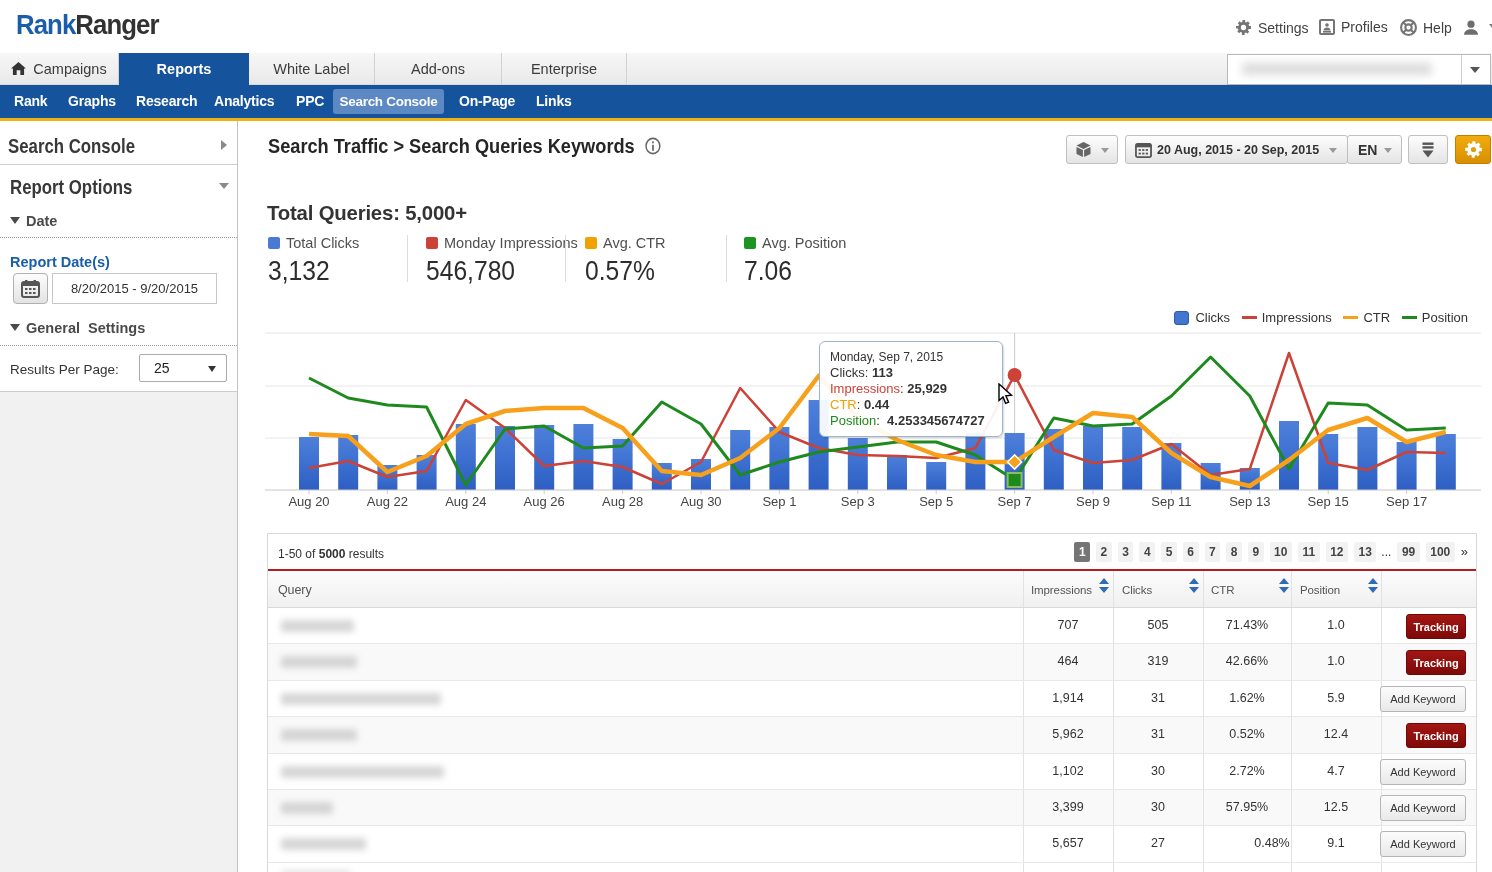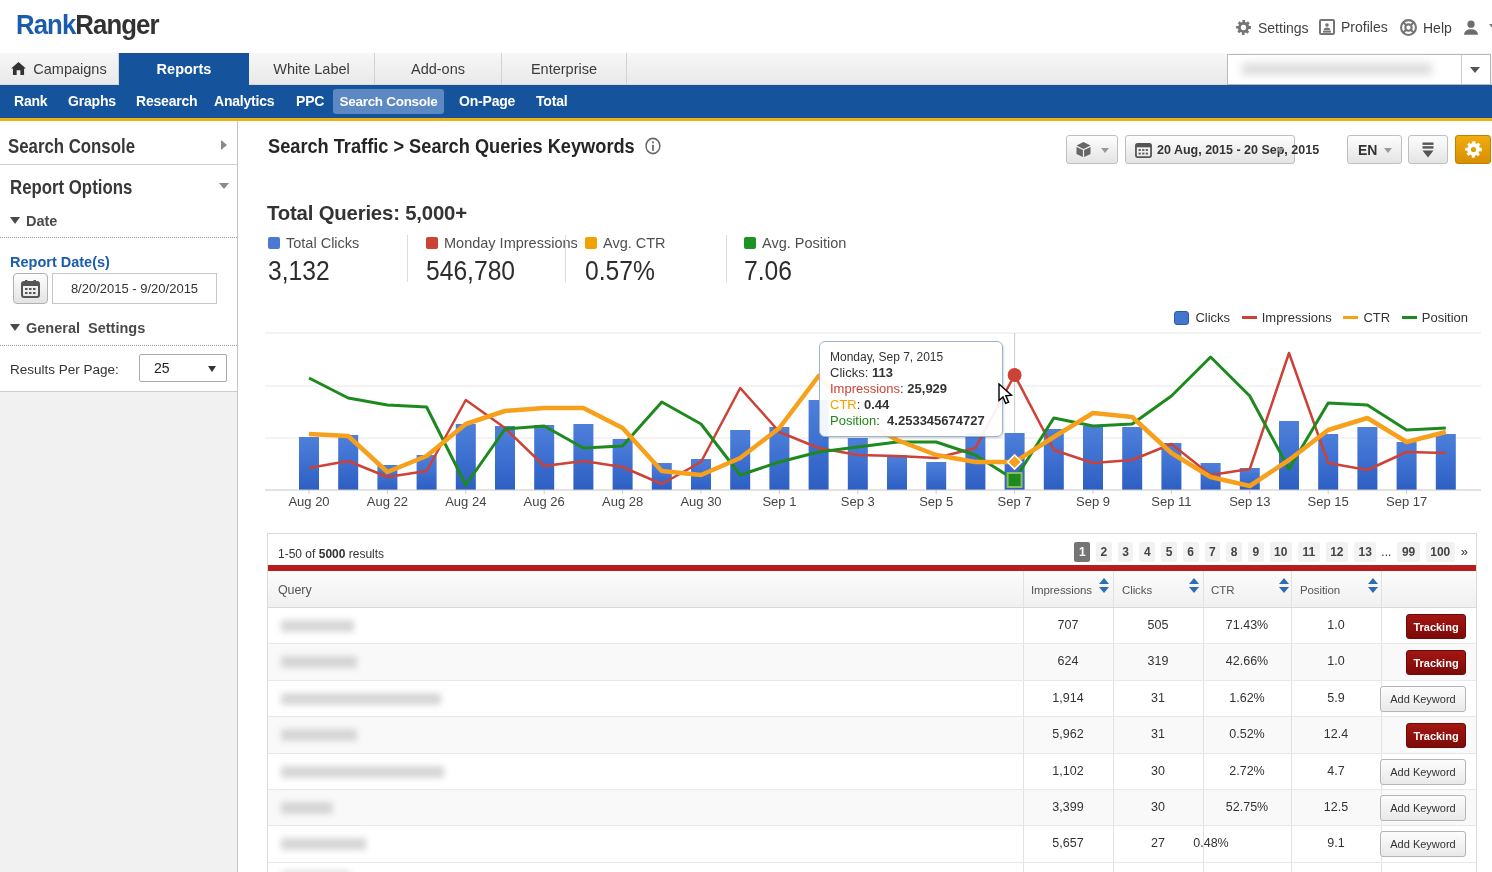--- a/index.html
+++ b/index.html
@@ -45,21 +45,21 @@
 .stdiv{position:absolute;top:114px;width:1px;height:47px;background:#ddd}
 
 #legend{position:absolute;top:189px;right:24px;font-size:13px;color:#333}
 #legend>span{margin-left:8px}
 .lline{display:inline-block;width:15px;height:3px;vertical-align:3px;margin-right:5px}
 
 #tip{position:absolute;left:581px;top:220px;width:184px;height:96px;background:rgba(255,255,255,0.93);border:1px solid #9cb4cd;border-radius:6px;box-shadow:1px 1px 2px rgba(0,0,0,0.15);font-size:13px;color:#333;padding:7px 0 0 10px;line-height:16px;overflow:hidden}
 #tip .sm{font-size:12px}
 
 #tbl{position:absolute;left:29px;top:412px;width:1210px;border:1px solid #d9d9d9;background:#fff}
-#pgrow{height:37px;border-bottom:6px solid #b91c1c;position:relative;font-size:12px;color:#333}
+#pgrow{height:37px;border-bottom:2px solid #b91c1c;position:relative;font-size:12px;color:#333}
 .pg{display:inline-block;height:20px;line-height:20px;text-align:center;background:#f2f2f2;border-radius:2px;margin-left:6px;font-weight:bold;color:#444;padding:0 4.5px}
 .pg.on{background:#757575;color:#fff}
 #thead{height:37px;background:linear-gradient(#fcfcfc,#f0f0f0);border-bottom:1px solid #d9d9d9;position:relative;font-size:11.5px;font-weight:normal;color:#555;letter-spacing:-0.1px}
 .vline{position:absolute;top:0;width:1px;height:100%;background:#e2e2e2}
 .trow{height:36.4px;box-sizing:border-box;position:relative;border-bottom:1px solid #e8e8e8;font-size:12.5px;color:#333}
 .trow.alt{background:#f9f9f9}
 .cell{position:absolute;top:0;height:36px;line-height:35px;text-align:center}
 .blur{position:absolute;left:13px;top:12px;height:12px;background:#c9c9c9;border-radius:2px;filter:blur(3px);opacity:0.75}
 .btn-track{position:absolute;right:10px;top:6px;width:60px;height:25px;background:linear-gradient(#a31613,#7d0a08);border:1px solid #6d0a08;border-radius:3px;color:#fff;font-size:11px;font-weight:bold;text-align:center;line-height:24px}
 .btn-add{position:absolute;right:10px;top:5px;width:86px;height:26px;background:linear-gradient(#fcfcfc,#e9e9e9);border:1px solid #b5b5b5;border-radius:3px;color:#333;font-size:11px;text-align:center;line-height:25px}
@@ -112,21 +112,21 @@
 </div>
 
 <div id="subnav">
   <div class="it" style="left:14px">Rank</div>
   <div class="it" style="left:68px">Graphs</div>
   <div class="it" style="left:136px">Research</div>
   <div class="it" style="left:214px">Analytics</div>
   <div class="it" style="left:296px">PPC</div>
   <div class="hl">Search Console</div>
   <div class="it" style="left:459px">On-Page</div>
-  <div class="it" style="left:536px">Total</div>
+  <div class="it" style="left:536px">Links</div>
 </div>
 <div id="yellow"></div>
 
 <div id="side">
   <div id="sideform"></div>
   <div class="sh1" style="position:absolute;left:8px;top:13px">Search Console</div>
   <span class="caret-r" style="position:absolute;left:221px;top:19px"></span>
   <div style="position:absolute;left:0;top:43px;width:237px;border-top:1px solid #d0d0d0"></div>
   <div class="sh1" style="position:absolute;left:10px;top:54px">Report Options</div>
   <span class="caret-d" style="position:absolute;left:219px;top:62px"></span>
@@ -165,21 +165,21 @@
       </svg></div>
 
   <div class="tbtn" style="left:828px;width:52px">
     <svg width="17" height="16" viewBox="0 0 16 16" style="position:absolute;left:8px;top:6px" fill="#666">
         <path d="M8 0 15 3.5 8 7 1 3.5z"></path>
         <path d="M1 5v7l6.4 3V8z"></path>
         <path d="M15 5v7l-6.4 3V8z"></path>
       </svg>
     <span style="position:absolute;right:8px;top:12px;width:0;height:0;border-top:5px solid #999;border-left:4px solid transparent;border-right:4px solid transparent"></span>
   </div>
-  <div class="tbtn" style="left:887px;width:170px;font-size:13px;font-weight:bold;color:#333;white-space:nowrap">
+  <div class="tbtn" style="left:887px;width:223px;font-size:13px;font-weight:bold;color:#333;white-space:nowrap">
     <svg width="17" height="16" viewBox="0 0 19 18" style="position:absolute;left:9px;top:6px">
         <rect x="1" y="2" width="17" height="15" rx="2" fill="none" stroke="#555" stroke-width="2"></rect>
         <rect x="1" y="2" width="17" height="4" fill="#555"></rect>
         <g fill="#555">
           <rect x="4" y="8" width="2.5" height="2"></rect>
           <rect x="8" y="8" width="2.5" height="2"></rect>
           <rect x="12" y="8" width="2.5" height="2"></rect>
           <rect x="4" y="12" width="2.5" height="2"></rect>
           <rect x="8" y="12" width="2.5" height="2"></rect>
           <rect x="12" y="12" width="2.5" height="2"></rect>
@@ -360,21 +360,21 @@
           <span class="cell" style="left:1023px;width:90px">1.0</span>
           <div class="vline" style="left:755px"></div>
           <div class="vline" style="left:845px"></div>
           <div class="vline" style="left:935px"></div>
           <div class="vline" style="left:1023px"></div>
           <div class="vline" style="left:1113px"></div>
           <span class="btn-track">Tracking</span>
         </div>
         <div class="trow alt">
           <span class="blur" style="width:76px"></span>
-          <span class="cell" style="left:755px;width:90px">624</span>
+          <span class="cell" style="left:755px;width:90px">464</span>
           <span class="cell" style="left:845px;width:90px">319</span>
           <span class="cell" style="left:935px;width:88px">42.66%</span>
           <span class="cell" style="left:1023px;width:90px">1.0</span>
           <div class="vline" style="left:755px"></div>
           <div class="vline" style="left:845px"></div>
           <div class="vline" style="left:935px"></div>
           <div class="vline" style="left:1023px"></div>
           <div class="vline" style="left:1113px"></div>
           <span class="btn-track">Tracking</span>
         </div>
@@ -414,34 +414,34 @@
           <div class="vline" style="left:845px"></div>
           <div class="vline" style="left:935px"></div>
           <div class="vline" style="left:1023px"></div>
           <div class="vline" style="left:1113px"></div>
           <span class="btn-add">Add Keyword</span>
         </div>
         <div class="trow alt">
           <span class="blur" style="width:52px"></span>
           <span class="cell" style="left:755px;width:90px">3,399</span>
           <span class="cell" style="left:845px;width:90px">30</span>
-          <span class="cell" style="left:935px;width:88px">52.75%</span>
+          <span class="cell" style="left:935px;width:88px">57.95%</span>
           <span class="cell" style="left:1023px;width:90px">12.5</span>
           <div class="vline" style="left:755px"></div>
           <div class="vline" style="left:845px"></div>
           <div class="vline" style="left:935px"></div>
           <div class="vline" style="left:1023px"></div>
           <div class="vline" style="left:1113px"></div>
           <span class="btn-add">Add Keyword</span>
         </div>
         <div class="trow">
           <span class="blur" style="width:85px"></span>
           <span class="cell" style="left:755px;width:90px">5,657</span>
           <span class="cell" style="left:845px;width:90px">27</span>
-          <span class="cell" style="left:899px;width:88px">0.48%</span>
+          <span class="cell" style="left:960px;width:88px">0.48%</span>
           <span class="cell" style="left:1023px;width:90px">9.1</span>
           <div class="vline" style="left:755px"></div>
           <div class="vline" style="left:845px"></div>
           <div class="vline" style="left:935px"></div>
           <div class="vline" style="left:1023px"></div>
           <div class="vline" style="left:1113px"></div>
           <span class="btn-add">Add Keyword</span>
         </div>
         <div class="trow" style="height:11px;border-bottom:none">
           <span class="blur" style="width:70px;top:8px;height:4px"></span>

